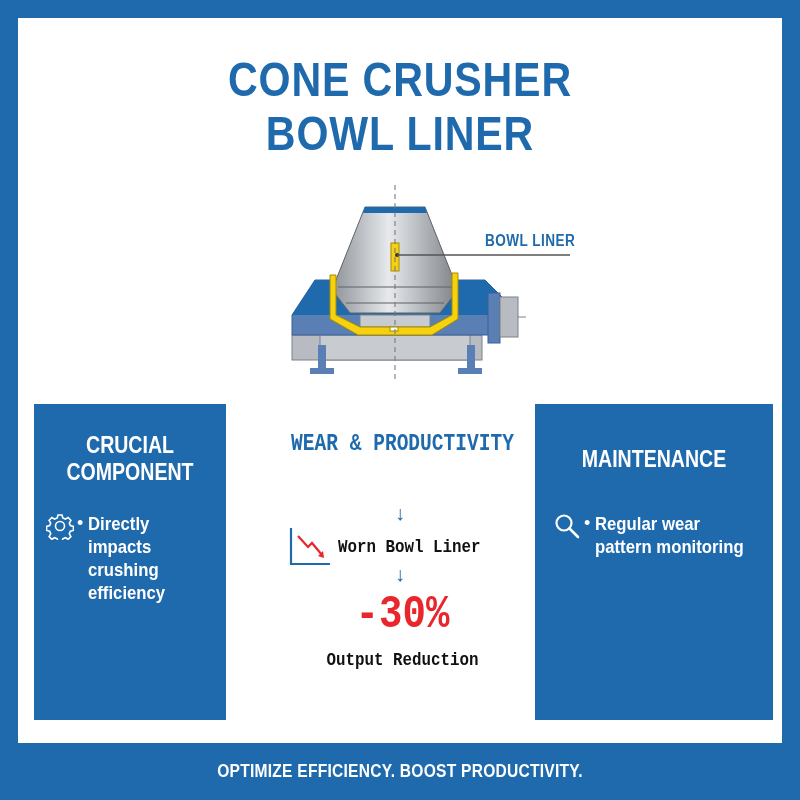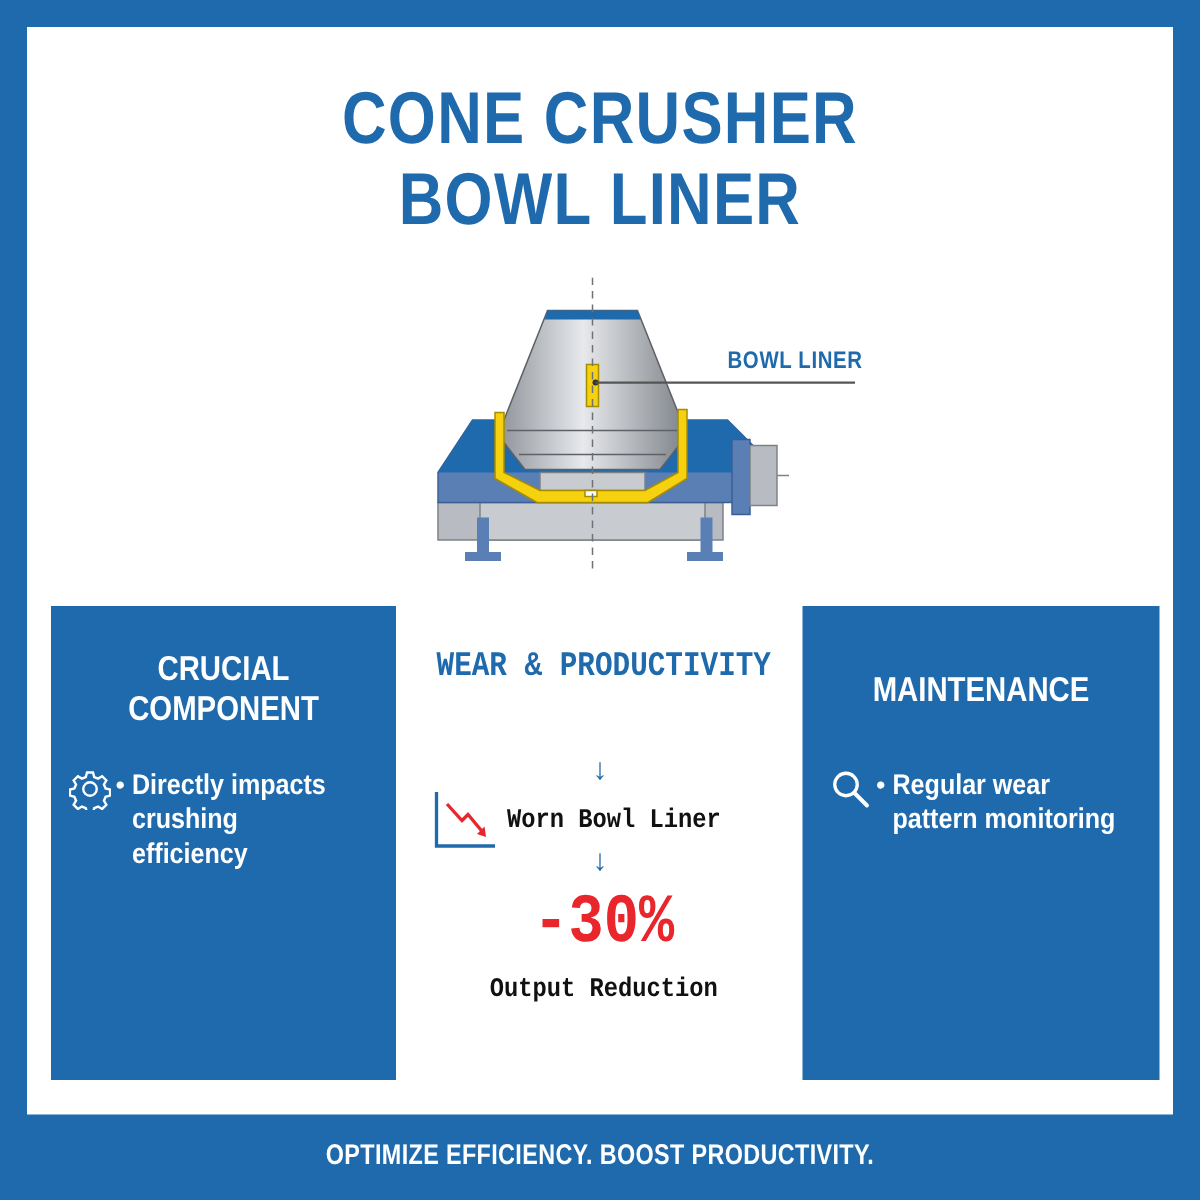--- a/index.html
+++ b/index.html
@@ -20,21 +20,21 @@
   }
   .title span { display: block; }
   .diagram { position: absolute; left: 280px; top: 185px; width: 320px; height: 195px; }
   .diagram-label {
     position: absolute; left: 485px; top: 232px; color: #1f6aad; font-weight: bold;
     font-size: 16px; transform: scaleX(0.85); transform-origin: left top; letter-spacing: 0.5px;
   }
   .box {
     position: absolute; top: 404px; height: 316px; background: #1f6aad; color: #fff;
   }
-  .box-left { left: 34px; width: 230px; }
+  .box-left { left: 34px; width: 192px; }
   .box-right { left: 535px; width: 238px; }
   .box h2 {
     margin: 0; position: absolute; left: 0; right: 0; text-align: center;
     font-size: 23px; line-height: 27px; font-weight: bold;
     transform: scaleX(0.85); transform-origin: center top;
   }
   .box-left h2 { top: 28px; }
   .box-right h2 { top: 42px; }
   .item {
     position: absolute; left: 0; right: 0; display: flex; align-items: flex-start;

